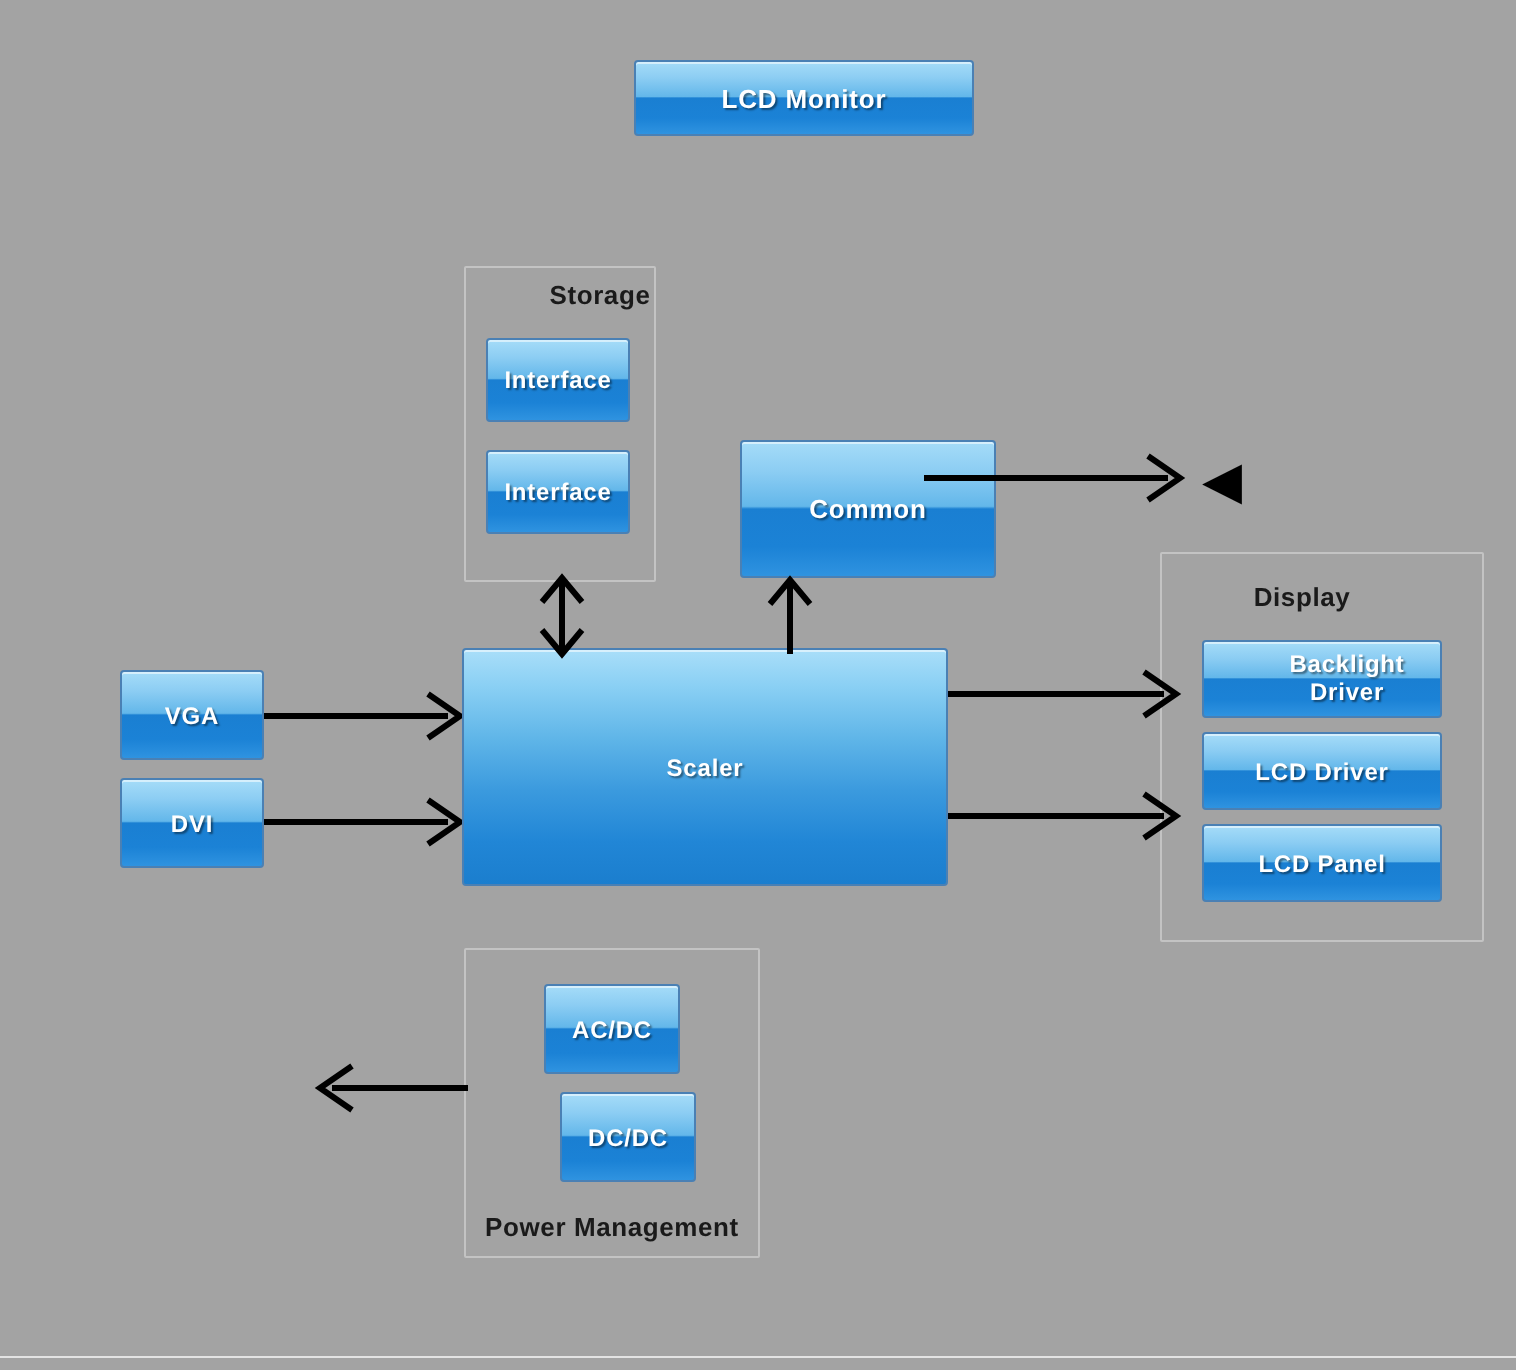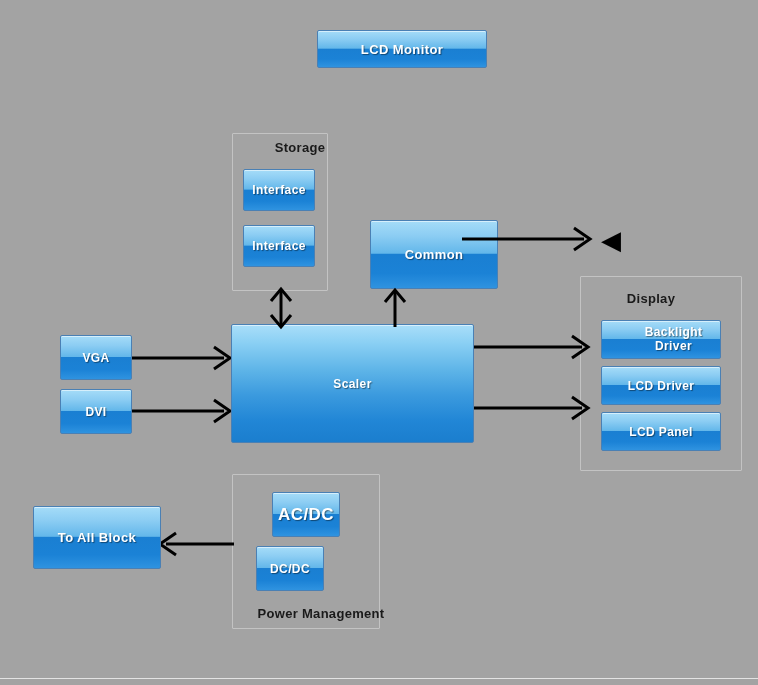--- a/index.html
+++ b/index.html
@@ -151,28 +151,27 @@
     <line x1="0" y1="13" x2="108" y2="13" stroke="#000" stroke-width="3"></line>
     <polyline points="98,2 114,13 98,24" fill="none" stroke="#000" stroke-width="3"></polyline>
   </svg>
 
   <svg class="conn" style="left:474px; top:395px; width:122px; height:28px;">
     <line x1="0" y1="13" x2="108" y2="13" stroke="#000" stroke-width="3"></line>
     <polyline points="98,2 114,13 98,24" fill="none" stroke="#000" stroke-width="3"></polyline>
   </svg>
 
   <div class="grp" style="left:232px; top:474px; width:148px; height:155px;"></div>
-  <div class="grp-title" style="left:232px; top:606px; width:148px;margin-left:15px;">Power Management</div>
+  <div class="grp-title" style="left:232px; top:606px; width:148px;">Power Management</div>
 
-  <div class="blk" style="left:272px; top:492px; width:68px; height:45px; font-size:17px;">AC/DC</div>
+  <div class="blk" style="left:272px; top:492px; width:68px; height:45px; font-size:12px;">AC/DC</div>
 
-  <div class="blk" style="left:256px; top:546px; width:68px; height:45px; font-size:12px;">DC/DC</div>
+  <div class="blk" style="left:280px; top:546px; width:68px; height:45px; font-size:12px;">DC/DC</div>
 
   <svg class="conn" style="left:158px; top:530px; width:78px; height:28px;">
     <line x1="76" y1="14" x2="8" y2="14" stroke="#000" stroke-width="3"></line>
     <polyline points="18,3 2,14 18,25" fill="none" stroke="#000" stroke-width="3"></polyline>
   </svg>
 
-  <div class="blk" style="left:33px; top:506px; width:128px; height:63px; font-size:13px;">To All Block</div>
 
   <div class="hr-line" style="left:0; top:678px; width:758px;"></div>
 
 </div>
 
 </body></html>

